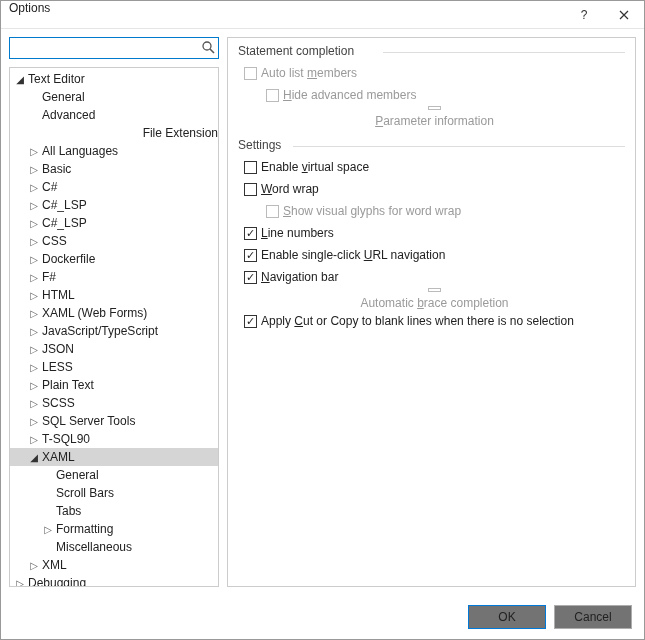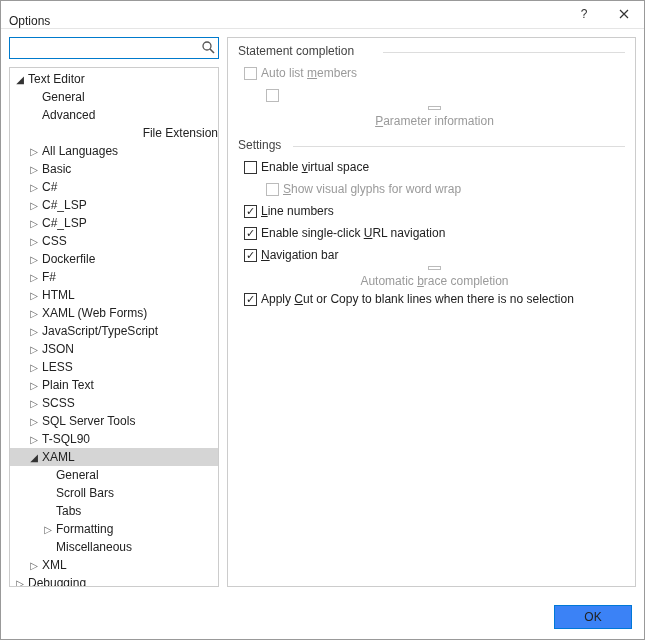--- a/index.html
+++ b/index.html
@@ -9,21 +9,21 @@
     font-size: 12px;
     color: #222;
     background: #fff;
     width: 645px;
     height: 640px;
     overflow: hidden;
     border: 1px solid #999;
   }
   .titlebar {
     display: flex;
-    align-items: flex-end;
+    align-items: flex-start;
     height: 28px;
     padding-left: 8px;
     border-bottom: 1px solid #e5e5e5;
   }
   .titlebar .title { flex: 1; font-size: 12px; }
   .titlebar .tbtn {
     width: 40px; height: 28px;
     display: flex; align-items: center; justify-content: center;
     color: #333;
   }
@@ -130,21 +130,21 @@
     height: 44px;
     display: flex;
     justify-content: flex-end;
     align-items: center;
     gap: 8px;
     padding-right: 12px;
   }
   .btn {
     width: 78px; height: 24px;
     border: 1px solid #adadad;
-    background: #3b82f6;
+    background: #737373;
     display: inline-flex;
     align-items: center; justify-content: center;
     font-size: 12px;
   }
   .btn.primary { border-color: #0078d7; }
 </style>
 </head>
 <body>
 
 <div class="titlebar">
@@ -296,35 +296,40 @@
     <div class="group">
       <div class="gtitle">Statement completion</div>
       <div class="gline" style="left:145px;"></div>
       <div id="g-statement">
           <div class="row" style="padding-left: 6px;">
             <span class="cb disabled"></span>
             <span class="opt-label disabled">Auto list <u>m</u>embers</span>
           </div>
           <div class="row" style="padding-left: 28px;">
             <span class="cb disabled"></span>
+            <span class="opt-label disabled"><u>H</u>ide advanced members</span>
           </div>
           <div class="row" style="padding-left: 6px; flex-direction: column;">
             <span class="cb disabled"></span>
             <span class="opt-label disabled"><u>P</u>arameter information</span>
           </div>
         </div>
     </div>
     <div class="group">
       <div class="gtitle">Settings</div>
       <div class="gline" style="left:55px;"></div>
       <div id="g-settings">
           <div class="row" style="padding-left: 6px;">
             <span class="cb"></span>
             <span class="opt-label">Enable <u>v</u>irtual space</span>
           </div>
+          <div class="row" style="padding-left: 6px;">
+            <span class="cb"></span>
+            <span class="opt-label"><u>W</u>ord wrap</span>
+          </div>
           <div class="row" style="padding-left: 28px;">
             <span class="cb disabled"></span>
             <span class="opt-label disabled"><u>S</u>how visual glyphs for word wrap</span>
           </div>
           <div class="row" style="padding-left: 6px;">
             <span class="cb checked"></span>
             <span class="opt-label"><u>L</u>ine numbers</span>
           </div>
           <div class="row" style="padding-left: 6px;">
             <span class="cb checked"></span>
@@ -342,13 +347,14 @@
             <span class="cb checked"></span>
             <span class="opt-label">Apply <u>C</u>ut or Copy to blank lines when there is no selection</span>
           </div>
         </div>
     </div>
   </div>
 </div>
 
 <div class="footer">
   <div class="btn primary">OK</div>
+  <div class="btn">Cancel</div>
 </div>
 
 </body></html>

